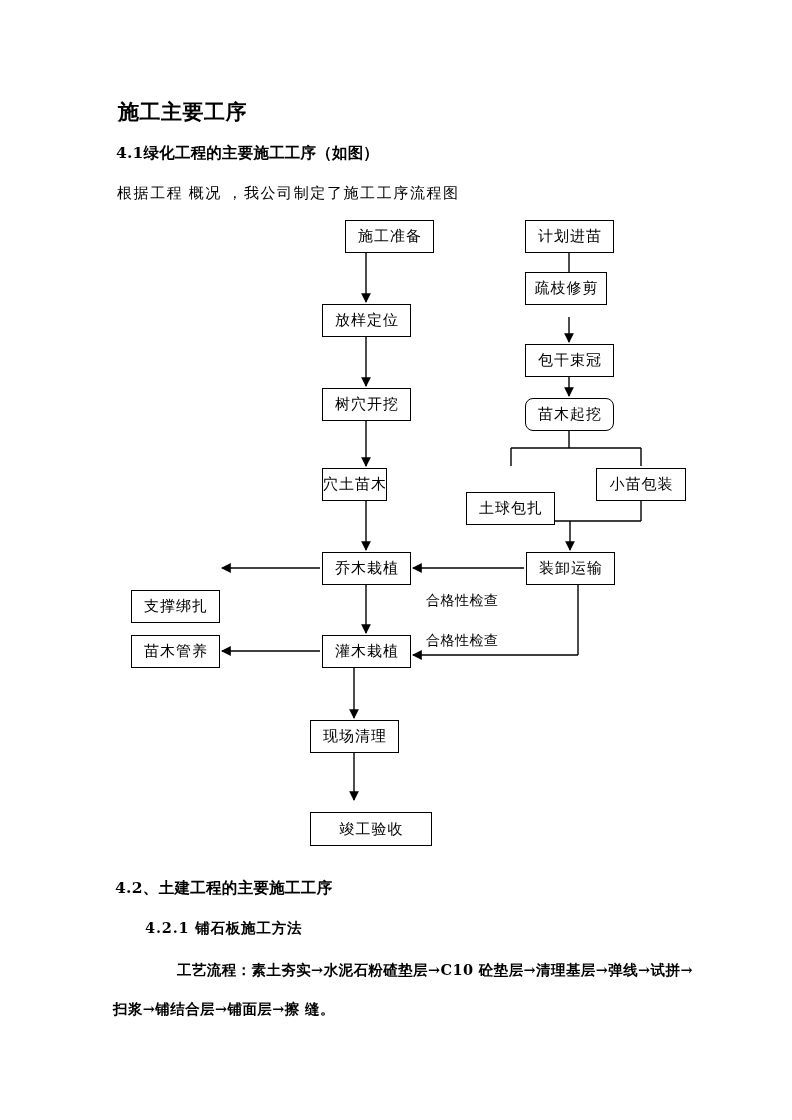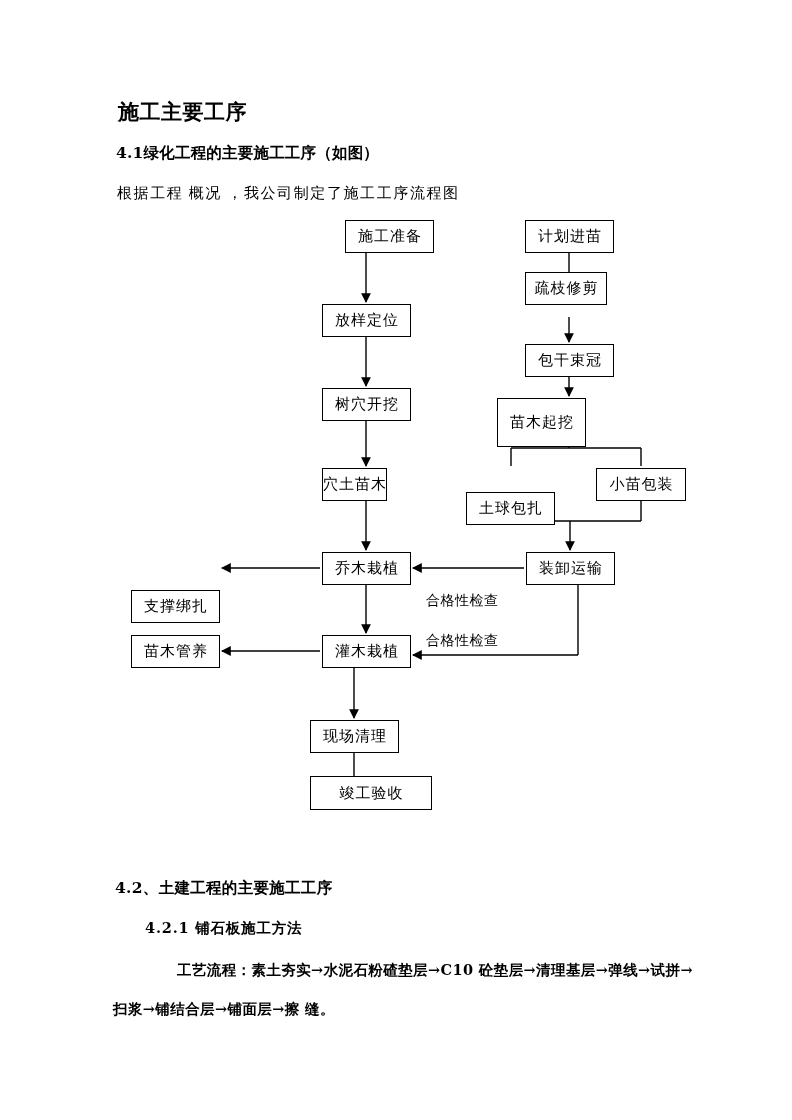--- a/index.html
+++ b/index.html
@@ -175,27 +175,27 @@
   </svg>
 
   <div id="nodes-layer">
       <div class="node" style="left: 322px; top: 220px; width: 89px; height: 33px; margin-left: 23px;">施工准备</div>
       <div class="node" style="left: 322px; top: 304px; width: 89px; height: 33px;">放样定位</div>
       <div class="node" style="left: 322px; top: 388px; width: 89px; height: 33px;">树穴开挖</div>
       <div class="node" style="left: 322px; top: 468px; width: 65px; height: 33px;">穴土苗木</div>
       <div class="node" style="left: 322px; top: 552px; width: 89px; height: 33px;">乔木栽植</div>
       <div class="node" style="left: 322px; top: 635px; width: 89px; height: 33px;">灌木栽植</div>
       <div class="node" style="left: 310px; top: 720px; width: 89px; height: 33px;">现场清理</div>
-      <div class="node" style="left: 310px; top: 776px; width: 122px; height: 34px;">竣工验收</div>
+      <div class="node" style="left: 310px; top: 812px; width: 122px; height: 34px;">竣工验收</div>
       <div class="node" style="left: 131px; top: 552px; width: 89px; height: 33px; margin-top: 38px;">支撑绑扎</div>
       <div class="node" style="left: 131px; top: 635px; width: 89px; height: 33px;">苗木管养</div>
       <div class="node" style="left: 525px; top: 220px; width: 89px; height: 33px; text-align: right;">计划进苗</div>
       <div class="node" style="left: 525px; top: 272px; width: 82px; height: 33px;">疏枝修剪</div>
       <div class="node" style="left: 525px; top: 344px; width: 89px; height: 33px;">包干束冠</div>
-      <div class="node" style="left: 497px; top: 398px; width: 89px; height: 49px;">苗木起挖</div>
+      <div class="node" style="left: 525px; top: 398px; width: 89px; height: 33px; border-radius: 8px;">苗木起挖</div>
       <div class="node" style="left: 466px; top: 492px; width: 89px; height: 33px;">土球包扎</div>
       <div class="node" style="left: 596px; top: 468px; width: 90px; height: 33px;">小苗包装</div>
       <div class="node" style="left: 526px; top: 552px; width: 89px; height: 33px;">装卸运输</div>
     </div>
   <div id="labels-layer">
       <div class="edge-label" style="left: 426px; top: 592px;">合格性检查</div>
       <div class="edge-label" style="left: 426px; top: 632px;">合格性检查</div>
     </div>
 
   <div class="h2b">4.2、土建工程的主要施工工序</div>

